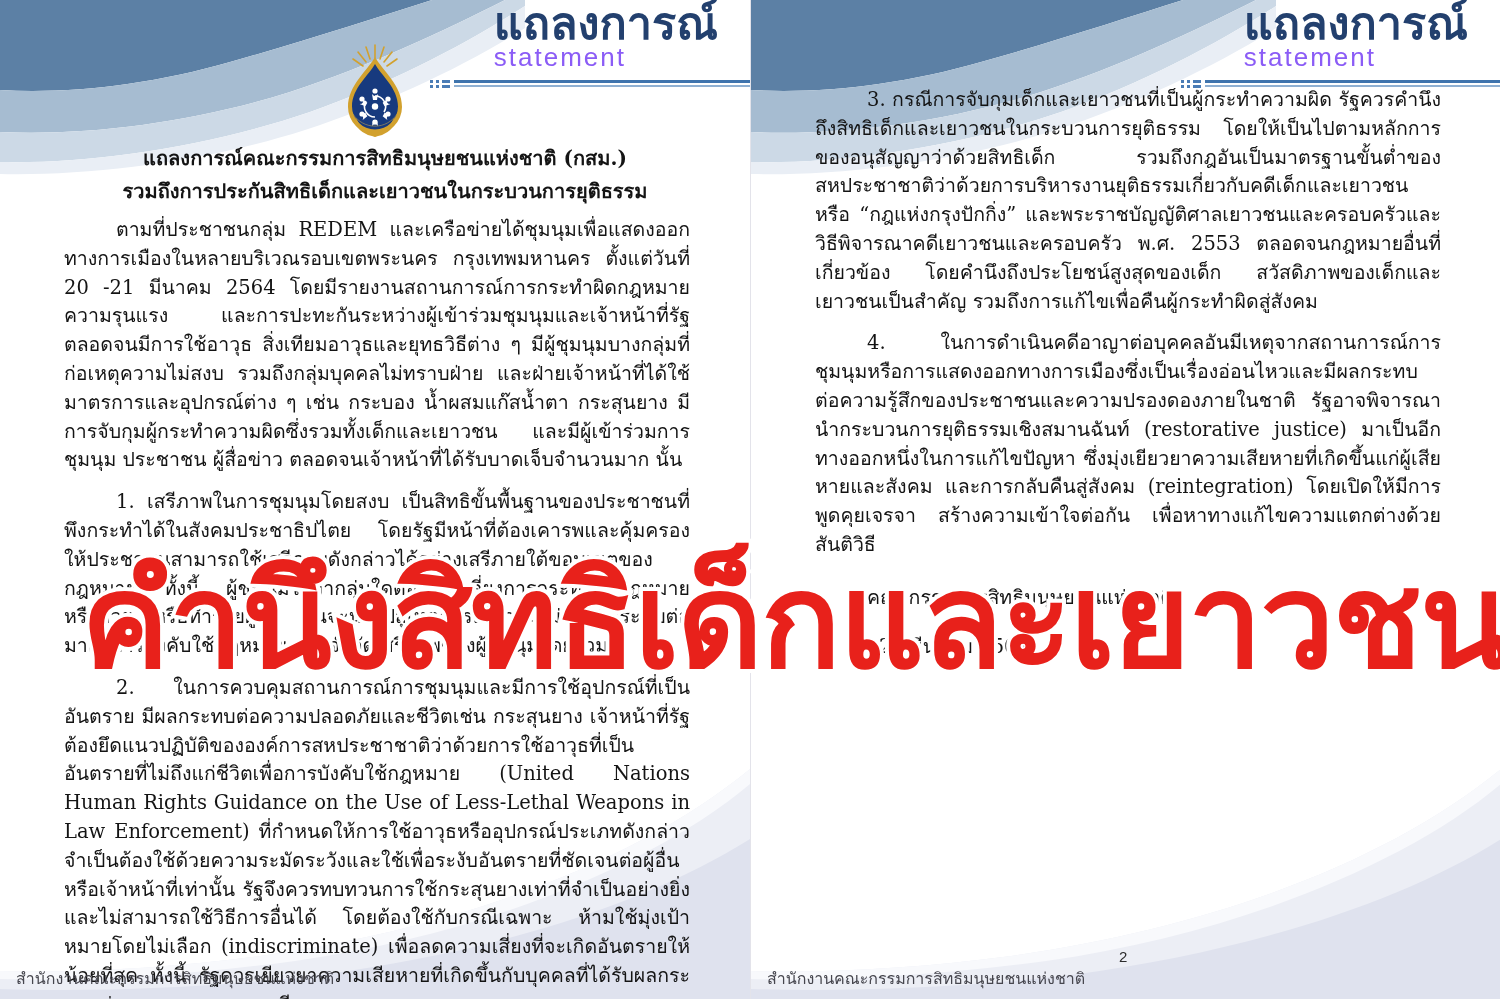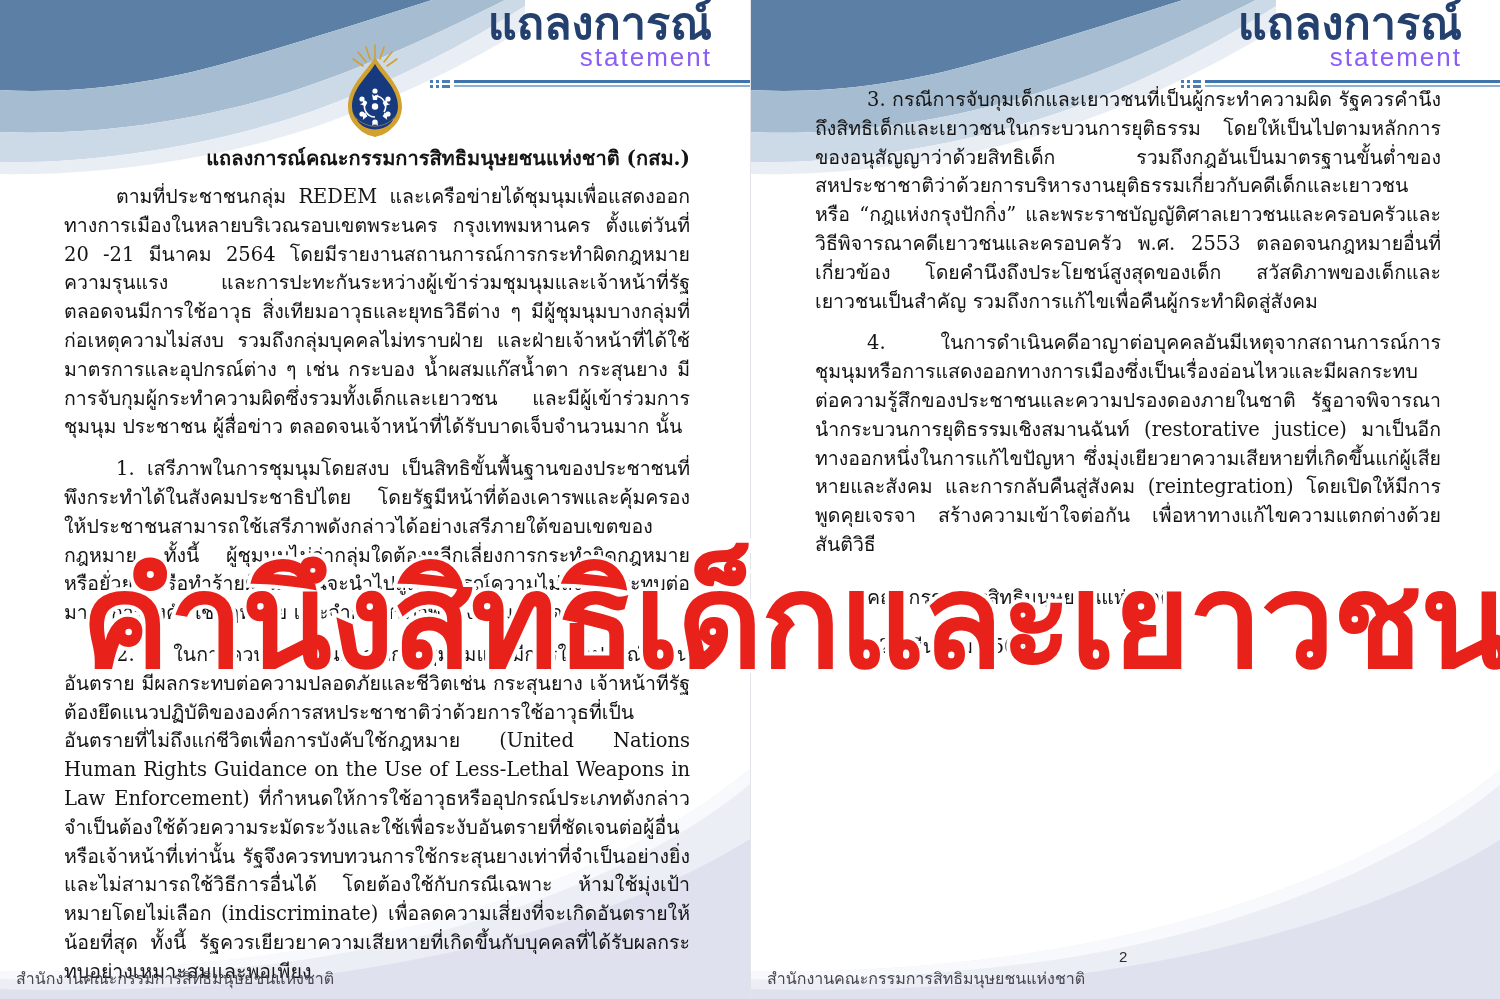--- a/index.html
+++ b/index.html
@@ -6,21 +6,21 @@
   *{box-sizing:border-box;}
   .stage{position:relative;width:1500px;height:999px;background:#fff;font-family:"DejaVu Serif",serif;}
 
   .sheet{position:absolute;top:0;width:750px;height:999px;background:#fff;overflow:hidden;}
   .sheet.p1{left:0;}
   .sheet.p2{left:750px;border-left:1px solid #e3e3ea;}
 
   .top-wave{position:absolute;top:0;left:0;width:525px;height:215px;pointer-events:none;}
   .bottom-wave{position:absolute;bottom:0;left:0;width:750px;height:255px;pointer-events:none;}
 
-  .hdr{position:absolute;top:2px;right:38px;text-align:right;z-index:3;}
+  .hdr{position:absolute;top:2px;right:32px;text-align:left;z-index:3;}
   .hdr-thai{font-family:"Liberation Sans",sans-serif;font-weight:700;font-size:45px;line-height:44px;color:#23406e;letter-spacing:0;}
   .hdr-eng{font-family:"Liberation Sans",sans-serif;font-size:26px;line-height:26px;color:#8b5cf6;letter-spacing:2px;margin-top:-2px;}
   .hdr-rule{position:absolute;top:80px;left:430px;right:0;height:9px;display:flex;align-items:stretch;z-index:2;}
   .rule-ticks{width:24px;position:relative;}
   .rule-ticks i{position:absolute;background:#4a7cb5;width:3px;height:3px;display:block;}
   .rule-ticks i:nth-child(1){left:0;top:0;}
   .rule-ticks i:nth-child(2){left:0;top:5px;}
   .rule-ticks i:nth-child(3){left:6px;top:0;}
   .rule-ticks i:nth-child(4){left:6px;top:5px;}
   .rule-ticks i:nth-child(5){left:12px;top:0;width:8px;}
@@ -28,21 +28,21 @@
   .rule-lines{flex:1;position:relative;}
   .rule-lines b{position:absolute;left:0;right:0;display:block;}
   .rule-lines b.t{top:0;height:3px;background:#3f74ad;}
   .rule-lines b.b{top:5px;height:2px;background:#8fb0d2;}
 
   .logo{position:absolute;top:44px;left:50%;transform:translateX(-50%);z-index:3;}
 
   .content{position:absolute;left:64px;width:626px;z-index:4;color:#141414;}
   .c1{top:142px;}
   .c2{top:86px;}
-  .doc-title{font-size:20px;font-weight:700;text-align:right;line-height:33px;margin:0 0 8px 16px;}
+  .doc-title{font-size:20px;font-weight:700;text-align:center;line-height:33px;margin:0 0 8px 16px;}
   .doc-title div{margin:0;}
   .body-text p{font-size:19.5px;line-height:28.8px;margin:0 0 13px 0;text-indent:52px;text-align:justify;}
   .sig-block{margin-top:24px;text-align:right;font-size:19.5px;line-height:30px;}
   .sig-block .sig{margin:0 0 20px 0;}
   .sig-block .date{margin:12px;}
 
   .page-num{position:absolute;bottom:34px;left:368px;font-size:15px;color:#2c2c2c;z-index:5;font-family:"Liberation Sans",sans-serif;}
   .footer{position:absolute;bottom:8px;left:16px;z-index:5;font-family:"Liberation Sans",sans-serif;font-size:16px;color:#46464e;}
 
   .overlay{position:absolute;left:66px;top:547px;width:1406px;height:152px;z-index:20;text-align:center;pointer-events:none;}
@@ -124,20 +124,21 @@
         <path d="M22 76 C26 85 34 90 42 91"></path>
         <path d="M62 76 C58 85 50 90 42 91"></path>
       </g>
 
       <path d="M20 70 A26 26 0 0 0 64 70" stroke="#caa54c" stroke-width="0.8" fill="none" opacity="0.7"></path>
     </svg>
 
     <div class="content c1 body-text">
       <div class="doc-title">
         <div>แถลงการณ์คณะกรรมการสิทธิมนุษยชนแห่งชาติ (กสม.)</div>
+        <div>รวมถึงการประกันสิทธิเด็กและเยาวชนในกระบวนการยุติธรรม</div>
       </div>
       <p>ตามที่ประชาชนกลุ่ม REDEM และเครือข่ายได้ชุมนุมเพื่อแสดงออกทางการเมืองในหลายบริเวณรอบเขตพระนคร กรุงเทพมหานคร ตั้งแต่วันที่ 20 -21 มีนาคม 2564 โดยมีรายงานสถานการณ์การกระทำผิดกฎหมาย ความรุนแรง และการปะทะกันระหว่างผู้เข้าร่วมชุมนุมและเจ้าหน้าที่รัฐ ตลอดจนมีการใช้อาวุธ สิ่งเทียมอาวุธและยุทธวิธีต่าง ๆ มีผู้ชุมนุมบางกลุ่มที่ก่อเหตุความไม่สงบ รวมถึงกลุ่มบุคคลไม่ทราบฝ่าย และฝ่ายเจ้าหน้าที่ได้ใช้มาตรการและอุปกรณ์ต่าง ๆ เช่น กระบอง น้ำผสมแก๊สน้ำตา กระสุนยาง มีการจับกุมผู้กระทำความผิดซึ่งรวมทั้งเด็กและเยาวชน และมีผู้เข้าร่วมการชุมนุม ประชาชน ผู้สื่อข่าว ตลอดจนเจ้าหน้าที่ได้รับบาดเจ็บจำนวนมาก นั้น</p>
       <p>1. เสรีภาพในการชุมนุมโดยสงบ เป็นสิทธิขั้นพื้นฐานของประชาชนที่พึงกระทำได้ในสังคมประชาธิปไตย โดยรัฐมีหน้าที่ต้องเคารพและคุ้มครองให้ประชาชนสามารถใช้เสรีภาพดังกล่าวได้อย่างเสรีภายใต้ขอบเขตของกฎหมาย ทั้งนี้ ผู้ชุมนุมไม่ว่ากลุ่มใดต้องหลีกเลี่ยงการกระทำผิดกฎหมาย หรือยั่วยุ หรือทำร้ายผู้อื่น อันจะนำไปสู่เหตุการณ์ความไม่สงบที่กระทบต่อมาตรการบังคับใช้กฎหมาย และจำกัดเสรีภาพของผู้ชุมนุมโดยรวม</p>
       <p>2. ในการควบคุมสถานการณ์การชุมนุมและมีการใช้อุปกรณ์ที่เป็นอันตราย มีผลกระทบต่อความปลอดภัยและชีวิตเช่น กระสุนยาง เจ้าหน้าที่รัฐต้องยึดแนวปฏิบัติขององค์การสหประชาชาติว่าด้วยการใช้อาวุธที่เป็นอันตรายที่ไม่ถึงแก่ชีวิตเพื่อการบังคับใช้กฎหมาย (United Nations Human Rights Guidance on the Use of Less-Lethal Weapons in Law Enforcement) ที่กำหนดให้การใช้อาวุธหรืออุปกรณ์ประเภทดังกล่าว จำเป็นต้องใช้ด้วยความระมัดระวังและใช้เพื่อระงับอันตรายที่ชัดเจนต่อผู้อื่นหรือเจ้าหน้าที่เท่านั้น รัฐจึงควรทบทวนการใช้กระสุนยางเท่าที่จำเป็นอย่างยิ่งและไม่สามารถใช้วิธีการอื่นได้ โดยต้องใช้กับกรณีเฉพาะ ห้ามใช้มุ่งเป้าหมายโดยไม่เลือก (indiscriminate) เพื่อลดความเสี่ยงที่จะเกิดอันตรายให้น้อยที่สุด ทั้งนี้ รัฐควรเยียวยาความเสียหายที่เกิดขึ้นกับบุคคลที่ได้รับผลกระทบอย่างเหมาะสมและพอเพียง</p>
     </div>
 
     <svg class="bottom-wave" viewBox="0 0 750 255" preserveAspectRatio="none">
       <path d="M750 25 C640 115 470 182 260 212 C170 224 80 229 0 227 L0 255 L750 255 Z" fill="#eceef5"></path>
       <path d="M750 25 C640 115 470 182 260 212 C170 224 80 229 0 227 L0 235 C90 237 190 231 295 217 C485 190 655 120 750 40 Z" fill="#f8f9fc"></path>
       <path d="M750 95 C650 158 500 207 320 231 C210 244 100 248 0 245 L0 255 L750 255 Z" fill="#dfe2ee"></path>

